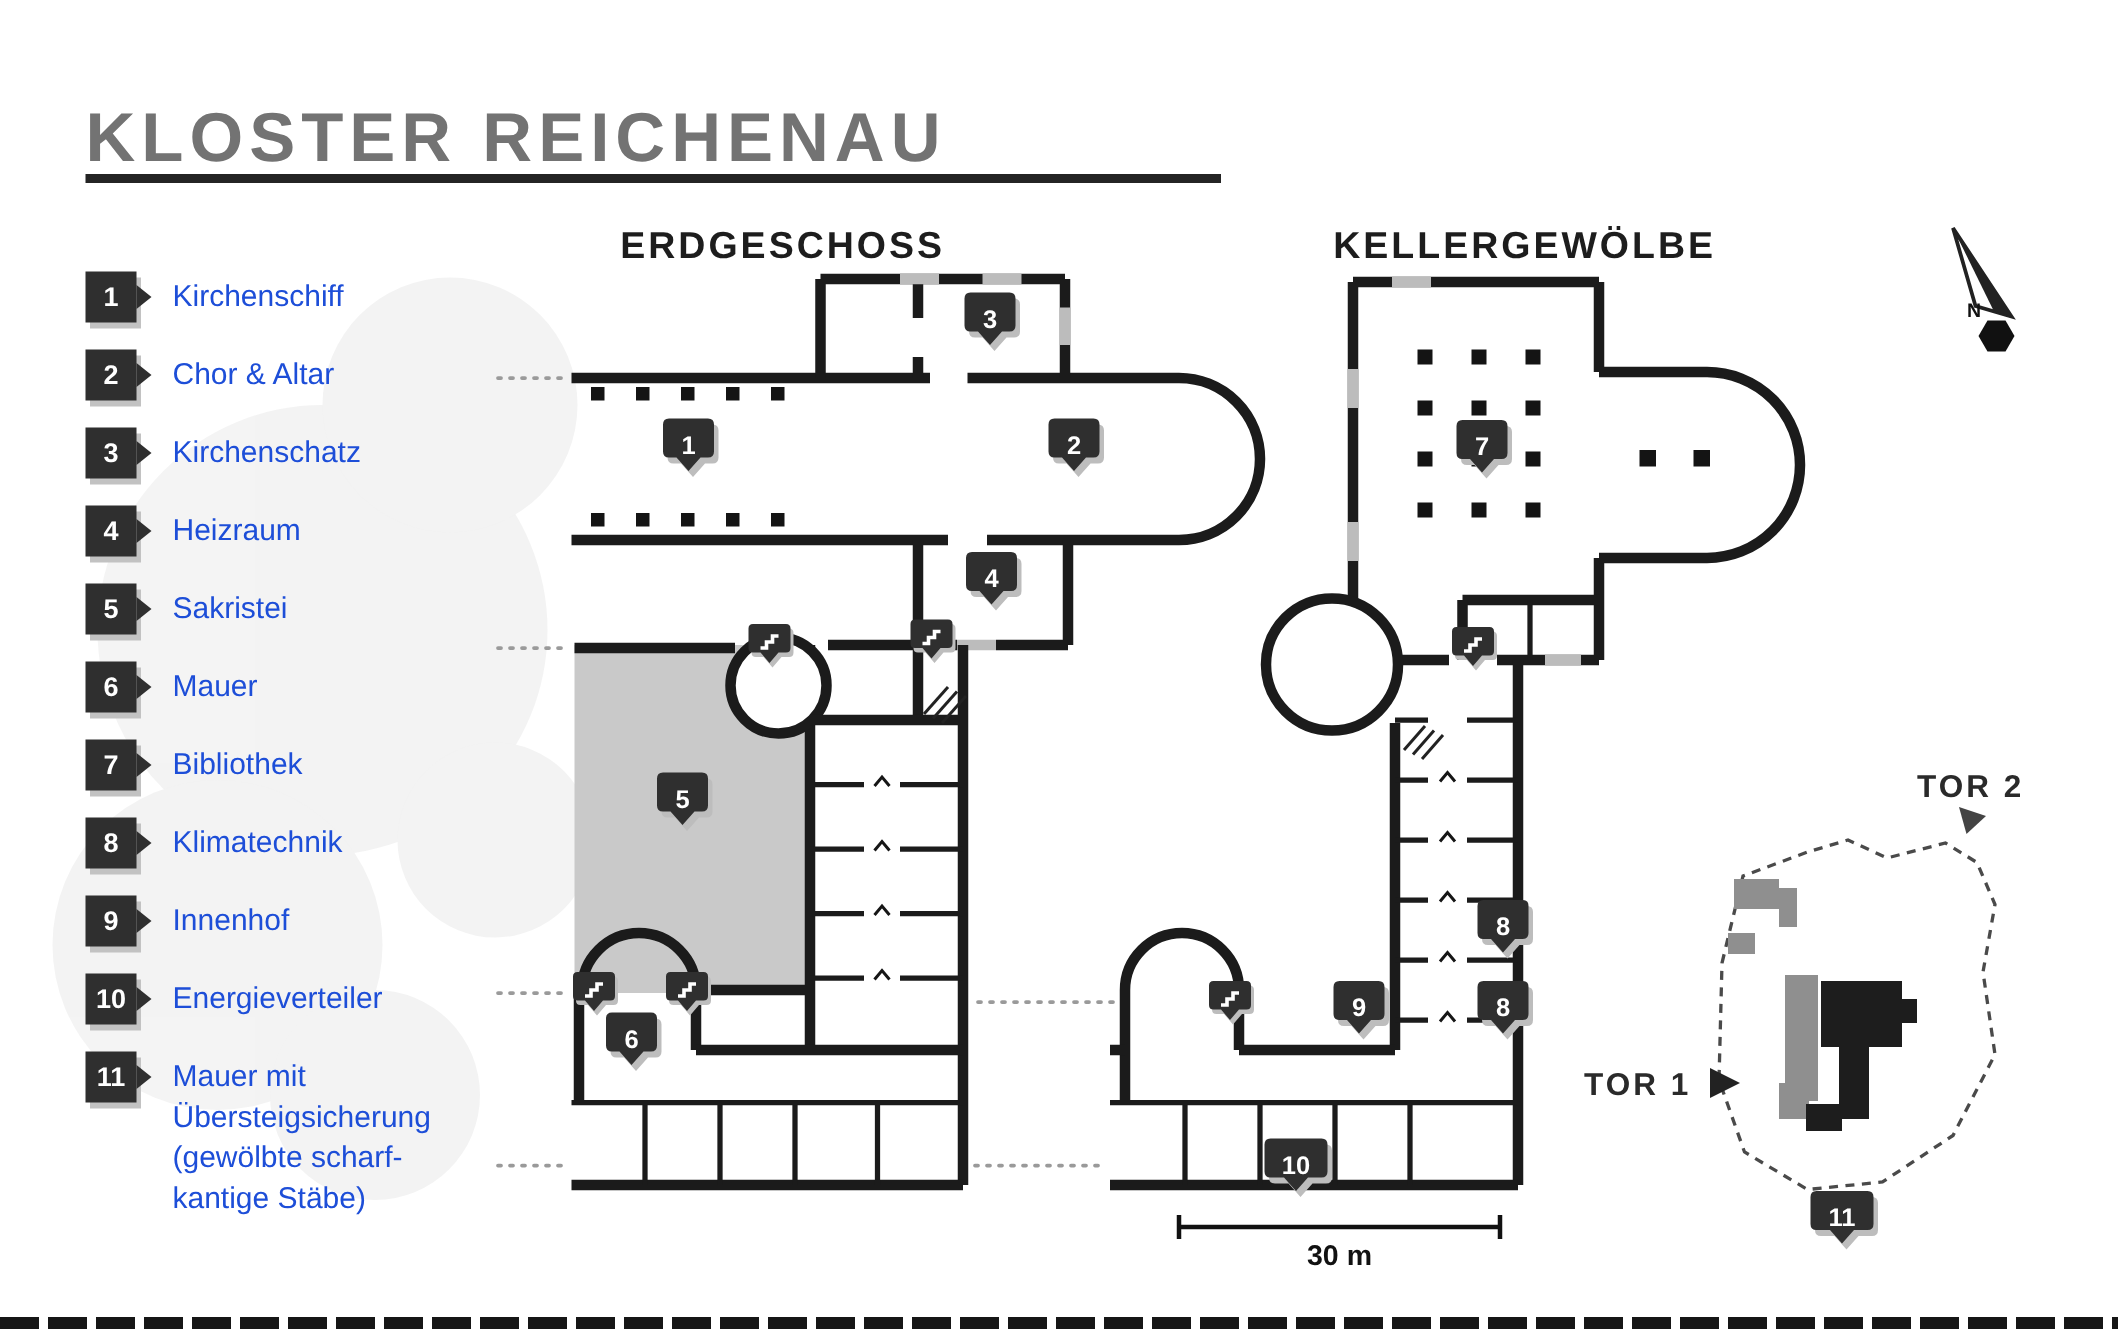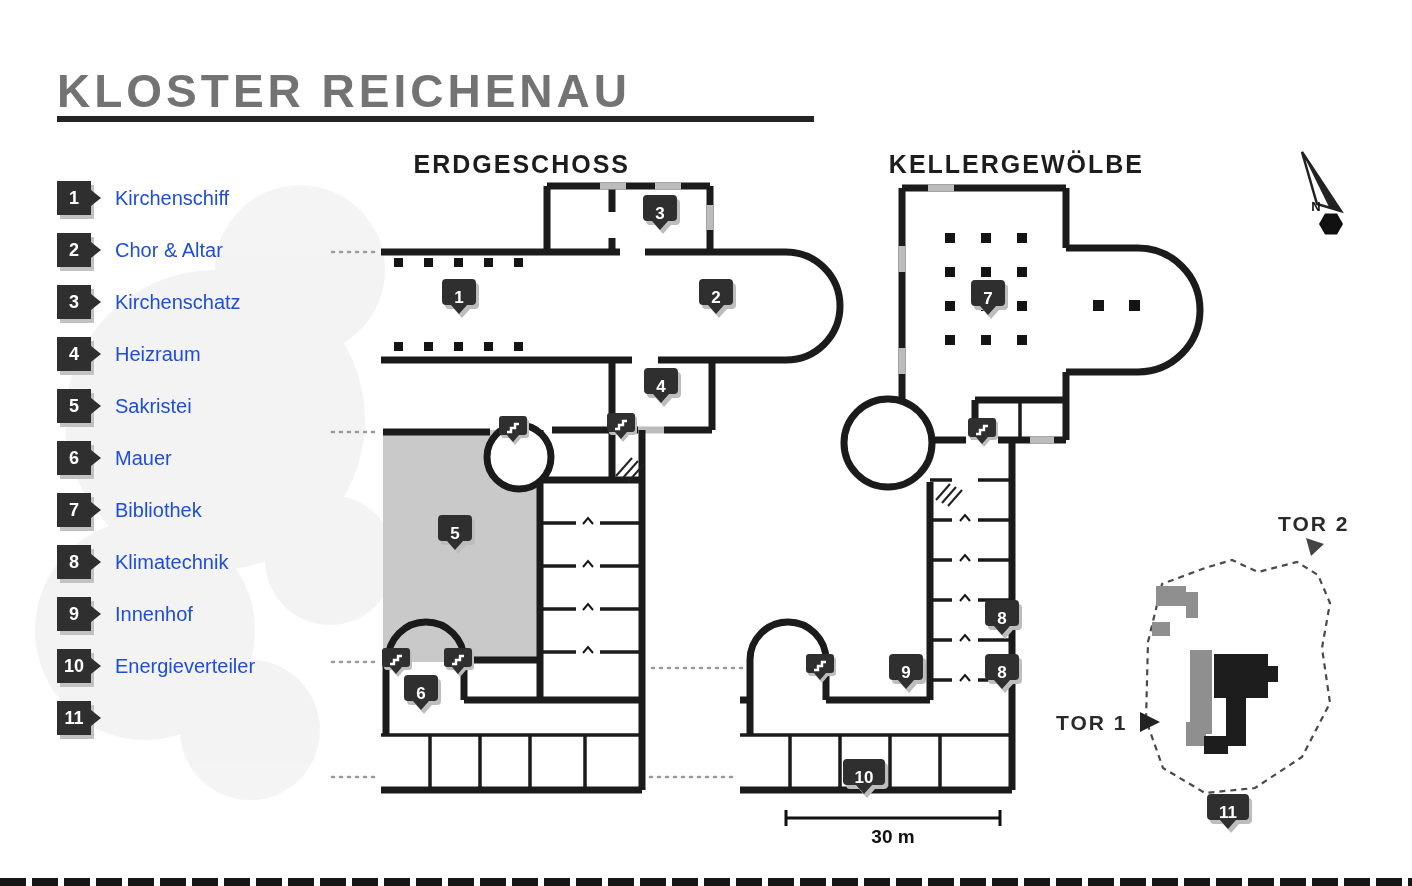--- a/index.html
+++ b/index.html
@@ -383,16 +383,17 @@
   <div class="legend-item">
     <div class="badge">
         <span>10</span>
       </div>
     <div class="legend-label">Energieverteiler</div>
   </div>
   <div class="legend-item">
     <div class="badge">
         <span>11</span>
       </div>
+    <div class="legend-label">Mauer mit Übersteigsicherung (gewölbte scharf-kantige Stäbe)</div>
   </div>
 </div>
 
 <div class="bottom-strip"></div>
 
 </body></html>

